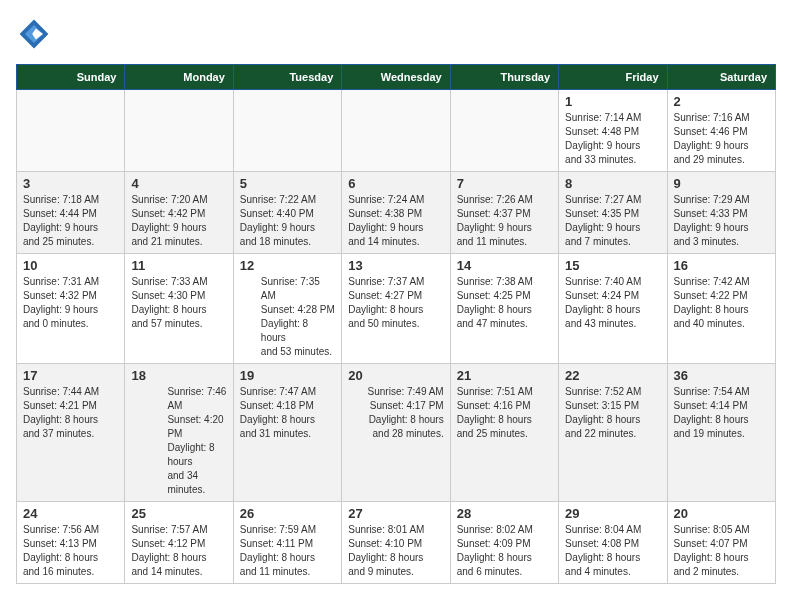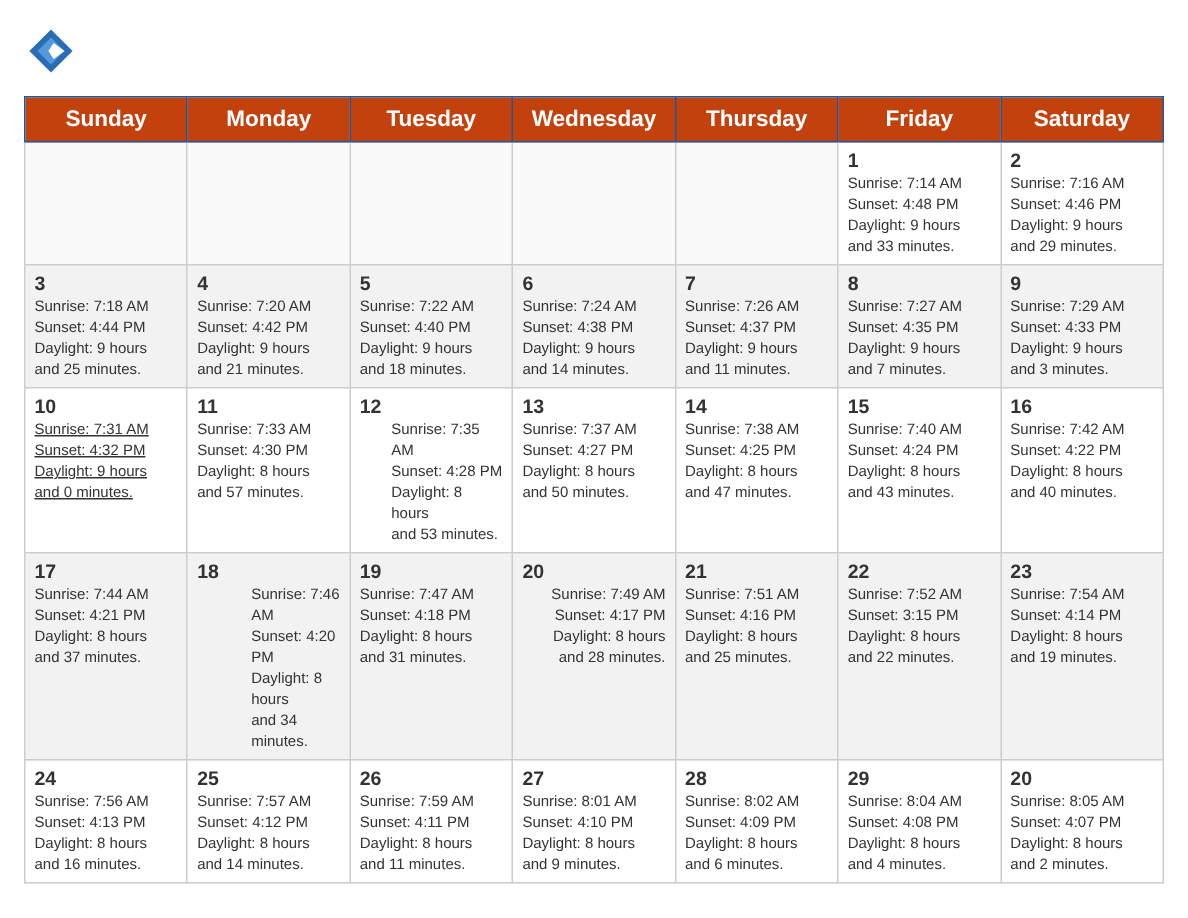--- a/index.html
+++ b/index.html
@@ -51,25 +51,25 @@
     .location-title {
       font-size: 16px;
       color: #555;
     }
     .calendar {
       width: 100%;
       border-collapse: collapse;
       border: 1px solid #ccc;
     }
     .calendar th {
-      background: #c2410c;
+      background: #14532d;
       color: #fff;
-      text-align: center;
+      text-align: right;
       padding: 6px 8px;
-      font-size: 15px;
+      font-size: 11px;
       border: 1px solid #1a5a9a;
     }
     .calendar td {
       border: 1px solid #ccc;
       vertical-align: top;
       padding: 4px 6px;
       width: calc(100% / 7);
       min-height: 80px;
       background: #fff;
       font-size: 11px;
@@ -206,21 +206,21 @@
           <div class="day-number">9</div>
           <div class="day-info" style="white-space: pre-line;">Sunrise: 7:29 AM
 Sunset: 4:33 PM
 Daylight: 9 hours
 and 3 minutes.</div>
         </td>
       </tr>
       <tr class="row-white">
         <td>
           <div class="day-number">10</div>
-          <div class="day-info" style="white-space: pre-line; text-decoration: underline;">Sunrise: 7:31 AM
+          <div class="day-info" style="white-space: pre-line;">Sunrise: 7:31 AM
 Sunset: 4:32 PM
 Daylight: 9 hours
 and 0 minutes.</div>
         </td>
         <td>
           <div class="day-number">11</div>
           <div class="day-info" style="white-space: pre-line;">Sunrise: 7:33 AM
 Sunset: 4:30 PM
 Daylight: 8 hours
 and 57 minutes.</div>
@@ -298,21 +298,21 @@
 and 25 minutes.</div>
         </td>
         <td>
           <div class="day-number">22</div>
           <div class="day-info" style="white-space: pre-line;">Sunrise: 7:52 AM
 Sunset: 3:15 PM
 Daylight: 8 hours
 and 22 minutes.</div>
         </td>
         <td>
-          <div class="day-number">23</div>
+          <div class="day-number">36</div>
           <div class="day-info" style="white-space: pre-line;">Sunrise: 7:54 AM
 Sunset: 4:14 PM
 Daylight: 8 hours
 and 19 minutes.</div>
         </td>
       </tr>
       <tr class="row-white">
         <td>
           <div class="day-number">24</div>
           <div class="day-info" style="white-space: pre-line;">Sunrise: 7:56 AM

